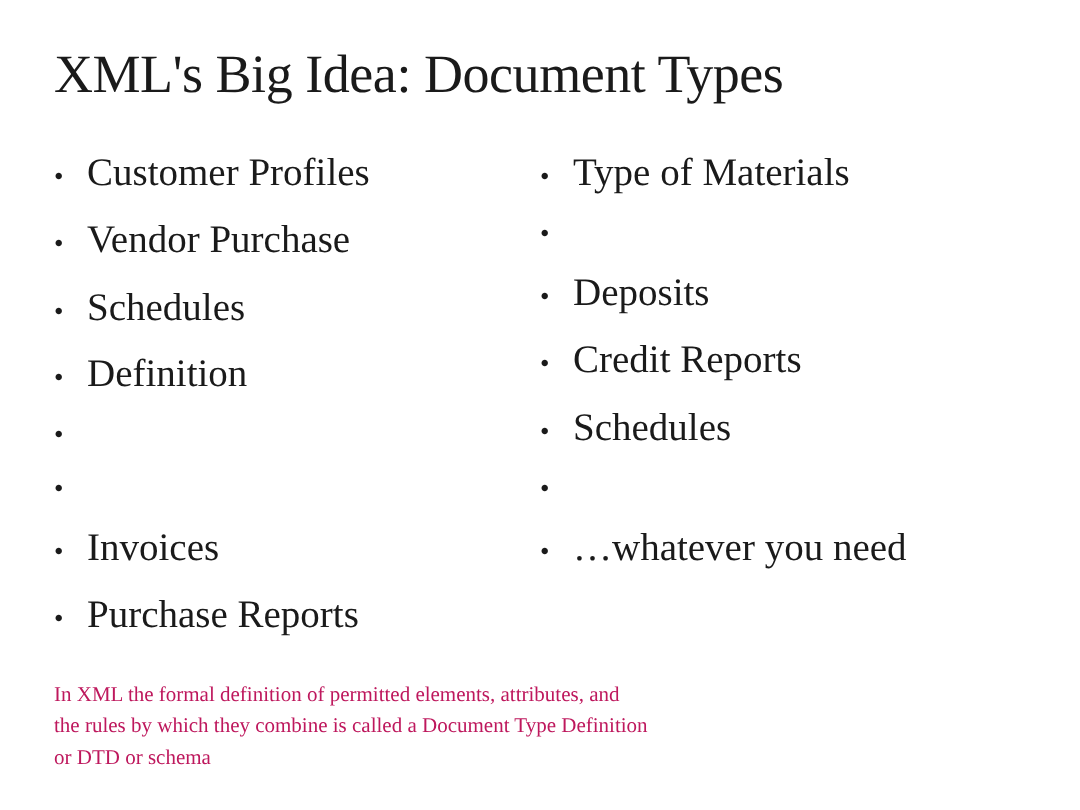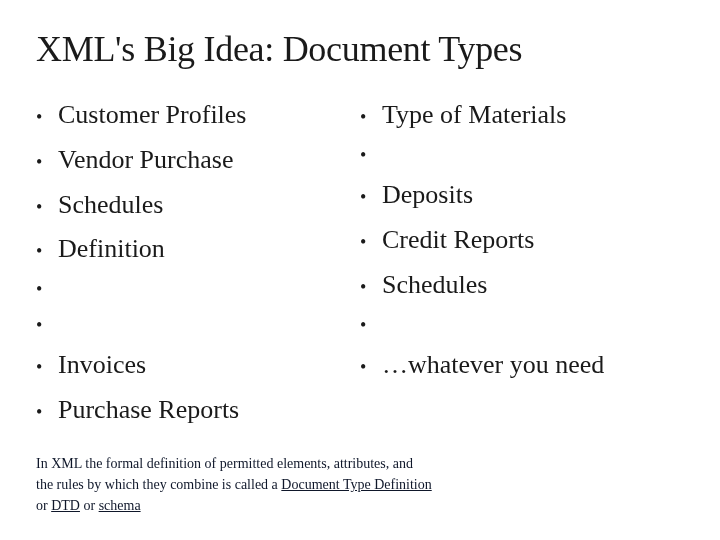--- a/index.html
+++ b/index.html
@@ -65,27 +65,26 @@
     .bullet-text {
       font-size: 26px;
     }
 
     .italic-text {
     }
 
     .footer {
       margin-top: 14px;
       font-size: 14px;
-      color: #0f172a;
+      color: #be185d;
       line-height: 1.5;
       font-family: Georgia, 'Times New Roman', serif;
     }
 
     .underline {
-      text-decoration: underline;
     }
   </style>
 </head>
 <body>
 
 <div class="slide">
   <div class="title">XML's Big Idea: Document Types</div>
 
   <div class="content-area">
 

